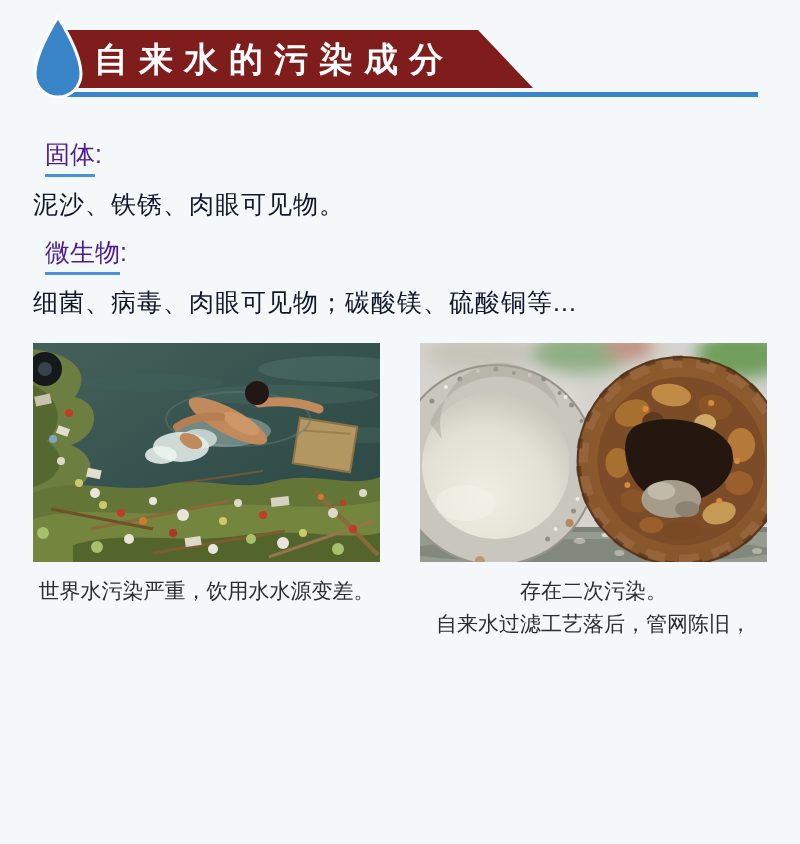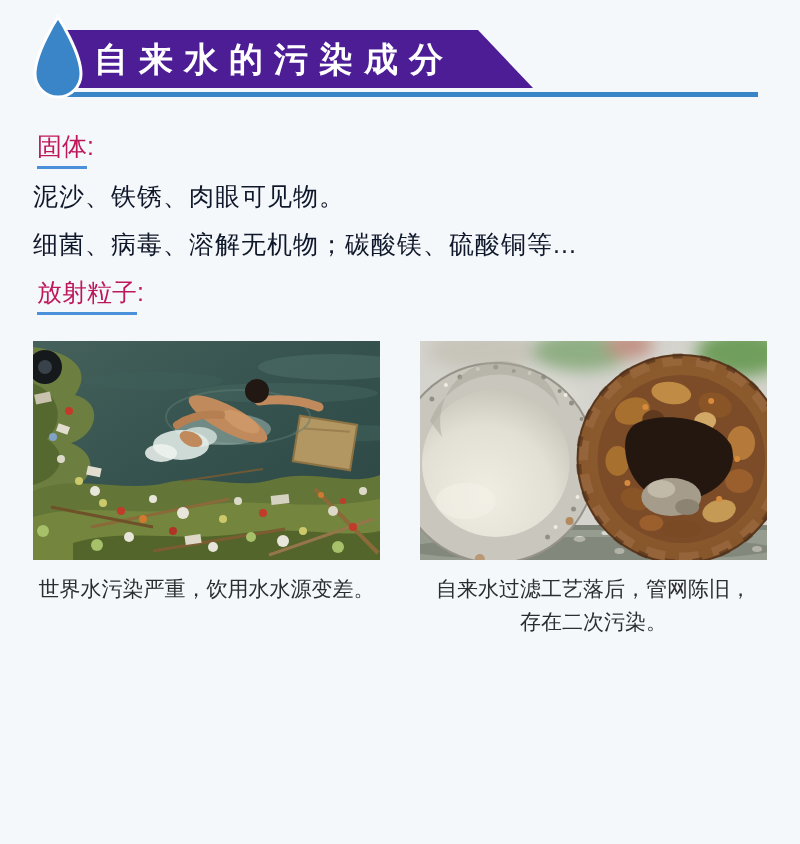--- a/index.html
+++ b/index.html
@@ -14,42 +14,42 @@
   
   .header { position: relative; height: 97px; }
   .drop-wrap {
     position: absolute; left: 30px; top: 14px;
     width: 56px; height: 88px; z-index: 3;
   }
   .drop-wrap svg { width: 100%; height: 100%; display: block; }
   .banner {
     position: absolute; left: 62px; top: 30px;
     width: 471px; height: 58px;
-    background: #4c1d95;
+    background: #7f1d1d;
     clip-path: polygon(0 0, 416px 0, 471px 100%, 0 100%);
     z-index: 2;
     display: flex; align-items: center;
   }
   .banner-title {
     color: #ffffff; font-weight: bold;
     font-size: 34px; letter-spacing: 11px;
     padding-left: 32px; white-space: nowrap;
     line-height: 1;
   }
   .banner-bar {
     position: absolute; left: 57px; top: 92px;
     width: 701px; height: 5px;
     background: #3a84c8; z-index: 1;
   }
 
   
   .content { padding: 30px 33px 0 33px; }
   .sec-label {
-    font-size: 25px; color: #be185d; line-height: 1.2;
-    margin: 4px;
+    font-size: 25px; color: #4c1d95; line-height: 1.2;
+    margin: 12px;
   }
   .sec-label .ul {
     display: inline-block;
     border-bottom: 3px solid #4a90da;
     padding-bottom: 5px;
   }
   .sec-desc {
     font-size: 25px; color: #0f172a; line-height: 1.2;
     margin: 12px 0 18px 0;
     letter-spacing: 1px;
@@ -83,24 +83,24 @@
       <span class="banner-title">自来水的污染成分</span>
     </div>
     <div class="banner-bar"></div>
   </div>
 
   <div class="content">
 
     <p class="sec-label"><span class="ul">固体</span><span>:</span></p>
     <p class="sec-desc">泥沙、铁锈、肉眼可见物。</p>
 
-    <p class="sec-desc">细菌、病毒、溶解无机物；碳酸镁、硫酸铜等...</p>
-
-
-    <p class="sec-label"><span class="ul">放射粒子</span><span>:</span></p>
+    <p class="sec-label"><span class="ul">微生物</span><span>:</span></p>
+    <p class="sec-desc">细菌、病毒、肉眼可见物；碳酸镁、硫酸铜等...</p>
+
+
 
   </div>
 
   <div class="figures">
 
     <div class="figure">
       <svg class="photo" viewBox="0 0 347 219" preserveAspectRatio="none">
         <defs>
           <linearGradient id="lgw" x1="0" y1="0" x2="1" y2="1">
             <stop offset="0" stop-color="#46615b"></stop>
@@ -286,20 +286,20 @@
         <ellipse cx="252" cy="156" rx="30" ry="19" fill="#a59c8b"></ellipse>
         <ellipse cx="242" cy="148" rx="14" ry="9" fill="#c2baa8"></ellipse>
         <ellipse cx="268" cy="166" rx="12" ry="8" fill="#8c8373"></ellipse>
         <circle cx="226" cy="66" r="3" fill="#d68a3a"></circle>
           <circle cx="292" cy="60" r="3" fill="#d68a3a"></circle>
         <circle cx="318" cy="118" r="3" fill="#d68a3a"></circle>
           <circle cx="300" cy="158" r="3" fill="#d68a3a"></circle>
         <circle cx="208" cy="142" r="3" fill="#d68a3a"></circle>
       </svg>
       <div class="caption">
+        <div>存在二次污染。</div>
         <div>自来水过滤工艺落后，管网陈旧，</div>
-        <div>存在二次污染。</div>
       </div>
     </div>
 
   </div>
 
 </div>
 
 </body></html>

